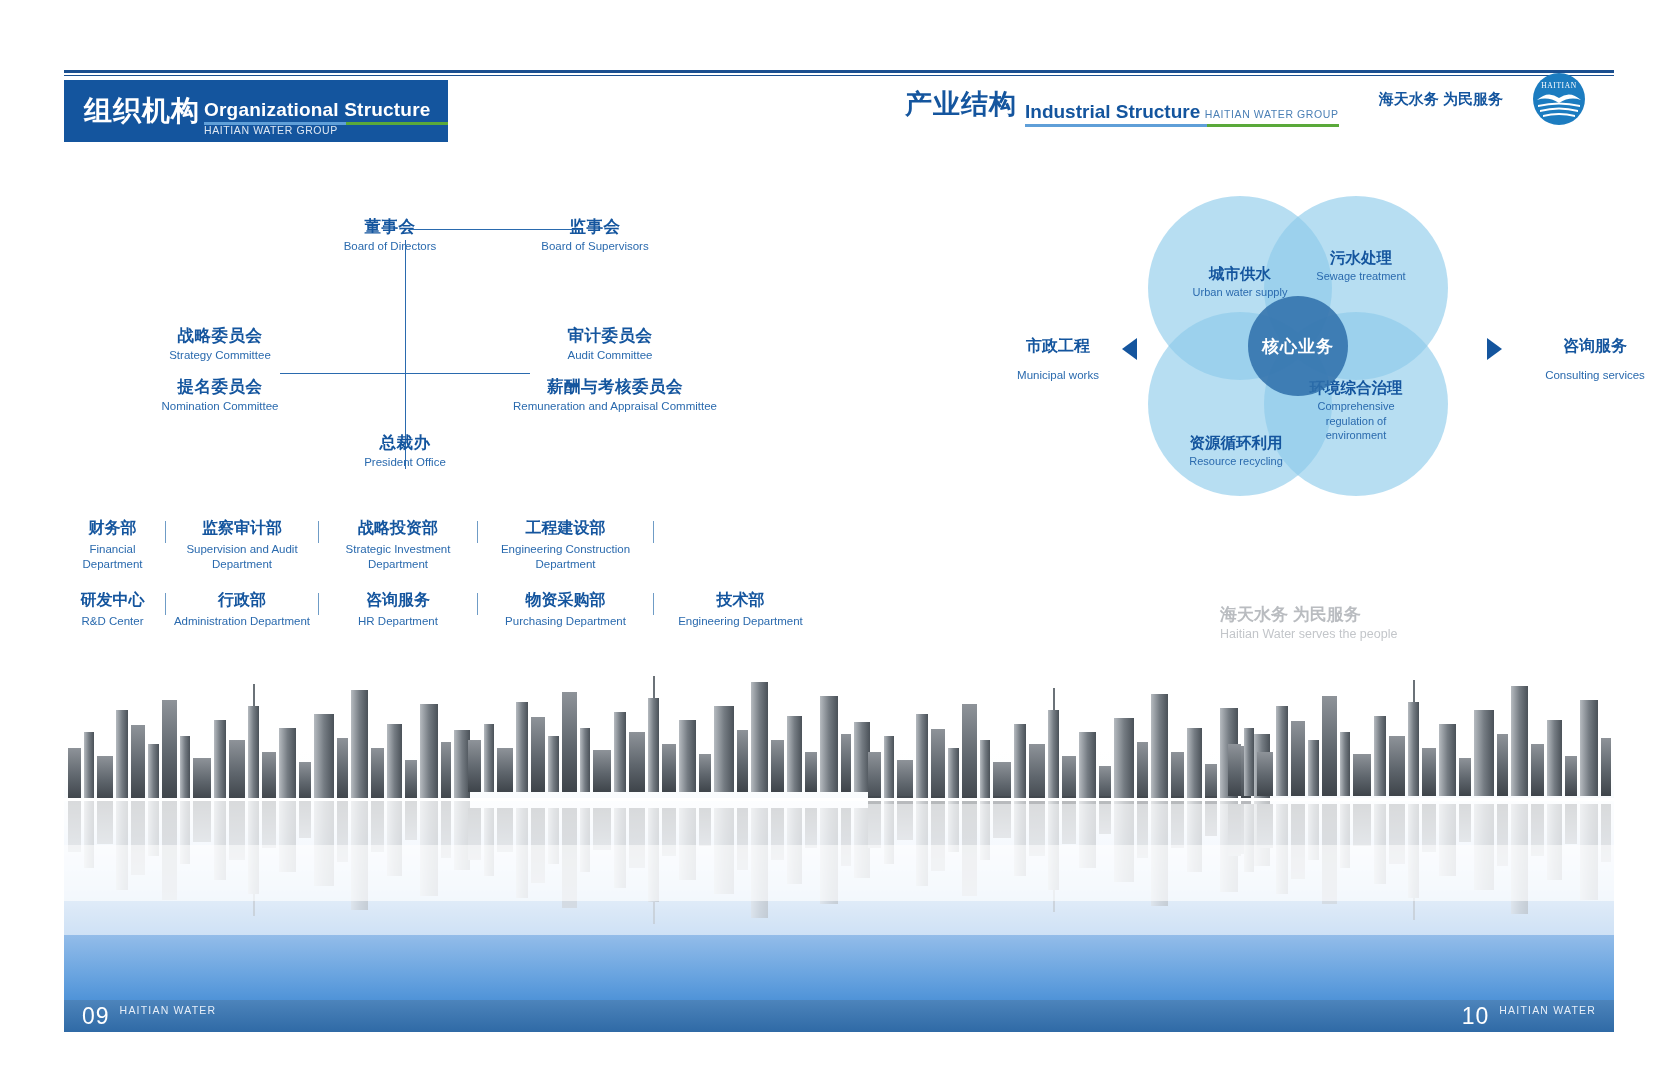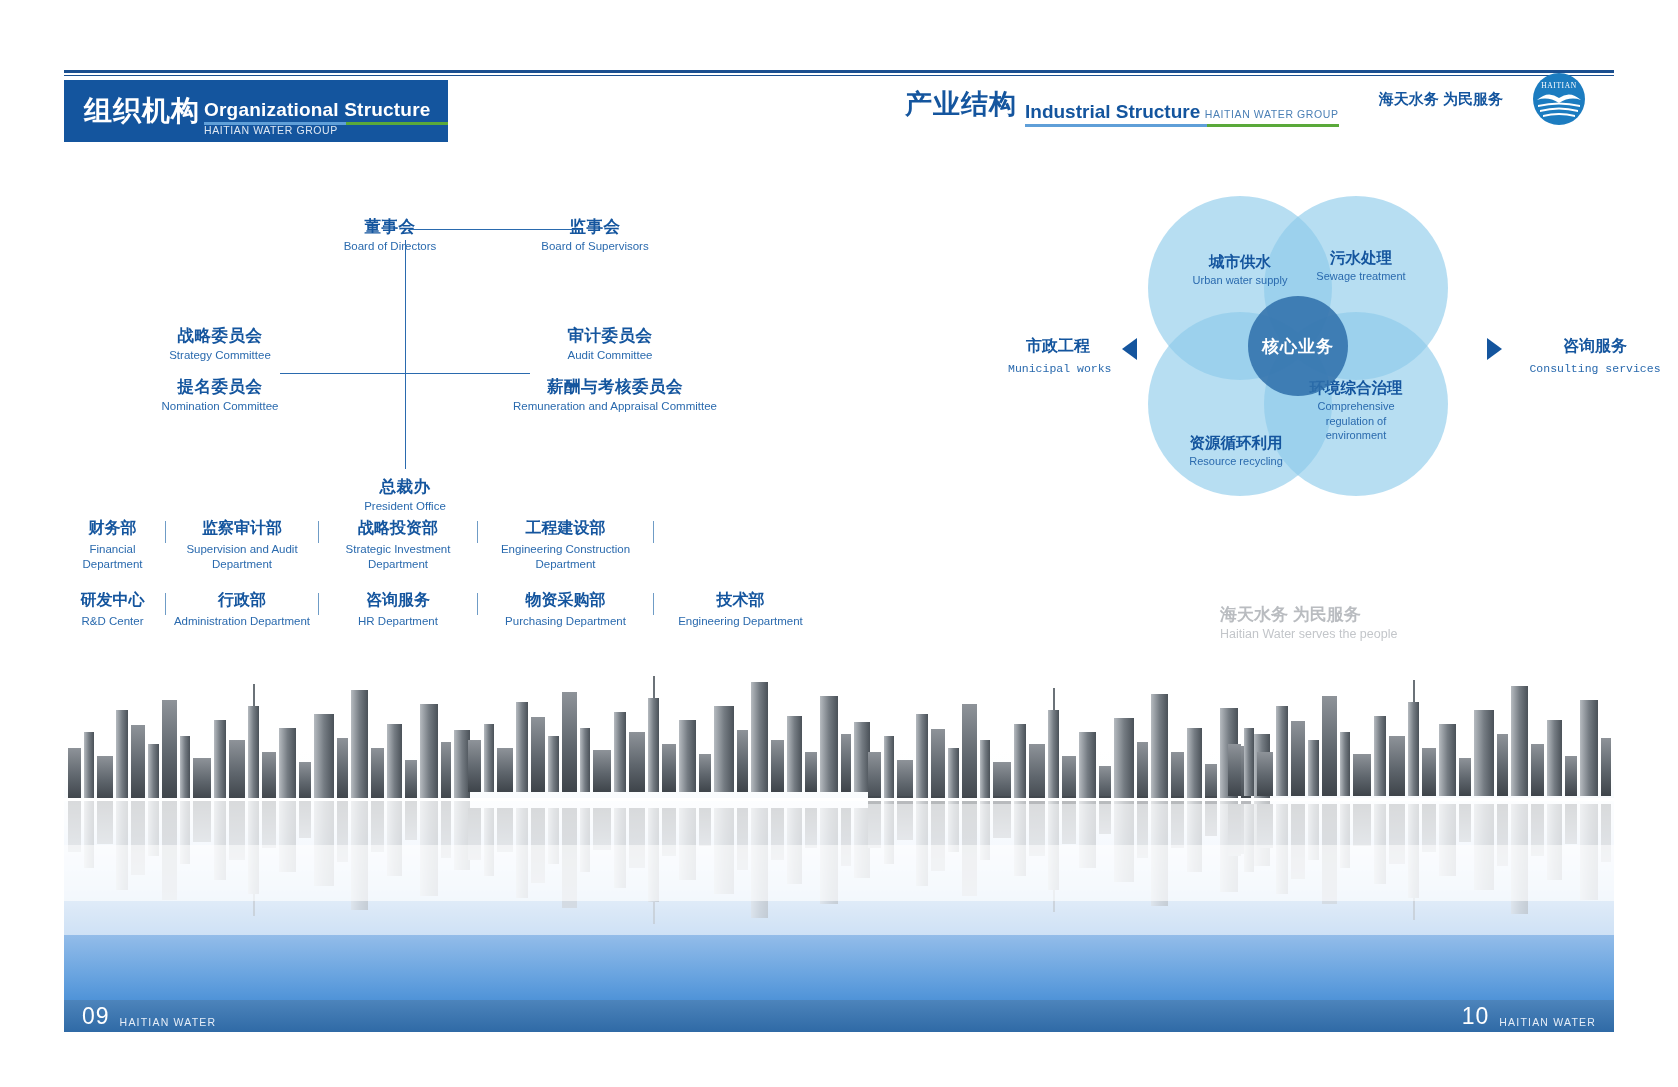--- a/index.html
+++ b/index.html
@@ -134,21 +134,21 @@
   .circ-lbl.multi { white-space:normal; width:108px; }
   .core {
     position:absolute; left:100px; top:100px; width:100px; height:100px;
     border-radius:50%; background:rgba(46,111,170,.86);
     display:flex; align-items:center; justify-content:center; z-index:4;
   }
   .core span { color:#fff; font-size:17px; font-weight:bold; letter-spacing:1px; }
 
   .side-lbl { position:absolute; text-align:center; white-space:nowrap; }
   .side-lbl .cn { color:#14559e; font-size:16px; font-weight:bold; line-height:21px; }
-  .side-lbl .en { color:#2a6aae; font-size:11.5px; line-height:15px; margin-top:5px;font-family:Liberation Mono, monospace; }
+  .side-lbl .en { color:#2a6aae; font-size:11.5px; line-height:15px; margin-top:12px; }
 
   .tri { position:absolute; width:0; height:0; }
   .tri-left {
     border-top:11px solid transparent; border-bottom:11px solid transparent;
     border-right:15px solid #14559e;
   }
   .tri-right {
     border-top:11px solid transparent; border-bottom:11px solid transparent;
     border-left:15px solid #14559e;
   }
@@ -171,21 +171,21 @@
   }
   .city { position:absolute; left:0; top:0; width:100%; height:100%; }
 
   
   .footer-bar {
     position:absolute; left:64px; top:1000px; width:1550px; height:32px;
     background:linear-gradient(to bottom,#4d84bb,#2f6aa6);
     display:flex; align-items:center; justify-content:space-between;
     padding:0 18px;
   }
-  .pg { display:flex; align-items:flex-end; gap:10px; }
+  .pg { display:flex; align-items:flex-start; gap:10px; }
   .pg .num { color:#ffffff; font-size:23px; font-weight:300; letter-spacing:1px; line-height:24px; }
   .pg .lbl { color:#e6eef8; font-size:10.5px; letter-spacing:1.2px; }
 </style>
 </head>
 <body>
 
 <div class="page">
 
   <div class="hdr-rule"></div>
   <div class="hdr-rule2"></div>
@@ -254,21 +254,21 @@
       <div class="en">Audit Committee</div>
     </div>
     <div class="node" style="left:490px; top:376px; width:250px;">
       <div class="cn">薪酬与考核委员会</div>
       <div class="en">Remuneration and Appraisal Committee</div>
     </div>
 
     <div class="ln ln-h" style="left:280px; top:373px; width:125px;"></div>
     <div class="ln ln-h" style="left:405px; top:373px; width:125px;"></div>
 
-    <div class="node" style="left:340px; top:476px; width:130px;">
+    <div class="node" style="left:340px; top:432px; width:130px;">
       <div class="cn">总裁办</div>
       <div class="en">President Office</div>
     </div>
 
     <div class="dept-row" style="left:60px; top:518px;">
       <div class="dept" style="width:105px;">
         <div class="cn">财务部</div>
         <div class="en">Financial Department</div>
       </div>
       <div class="dept-sep"></div>
@@ -318,21 +318,21 @@
   </div>
 
   <div class="subsid">集团下属30多个全资和控股子公司</div>
 
   <div class="venn">
     <div class="circ c-tl"></div>
     <div class="circ c-tr"></div>
     <div class="circ c-bl"></div>
     <div class="circ c-br"></div>
 
-    <div class="circ-lbl" style="left:16px; top:56px; width:152px;">
+    <div class="circ-lbl" style="left:16px; top:68px; width:152px;">
       <div class="cn">城市供水</div>
       <div class="en">Urban water supply</div>
     </div>
     <div class="circ-lbl" style="left:137px; top:52px; width:152px;">
       <div class="cn">污水处理</div>
       <div class="en">Sewage treatment</div>
     </div>
     <div class="circ-lbl" style="left:8px; top:194px; width:160px;margin-top:43px;">
       <div class="cn">资源循环利用</div>
       <div class="en">Resource recycling</div>

